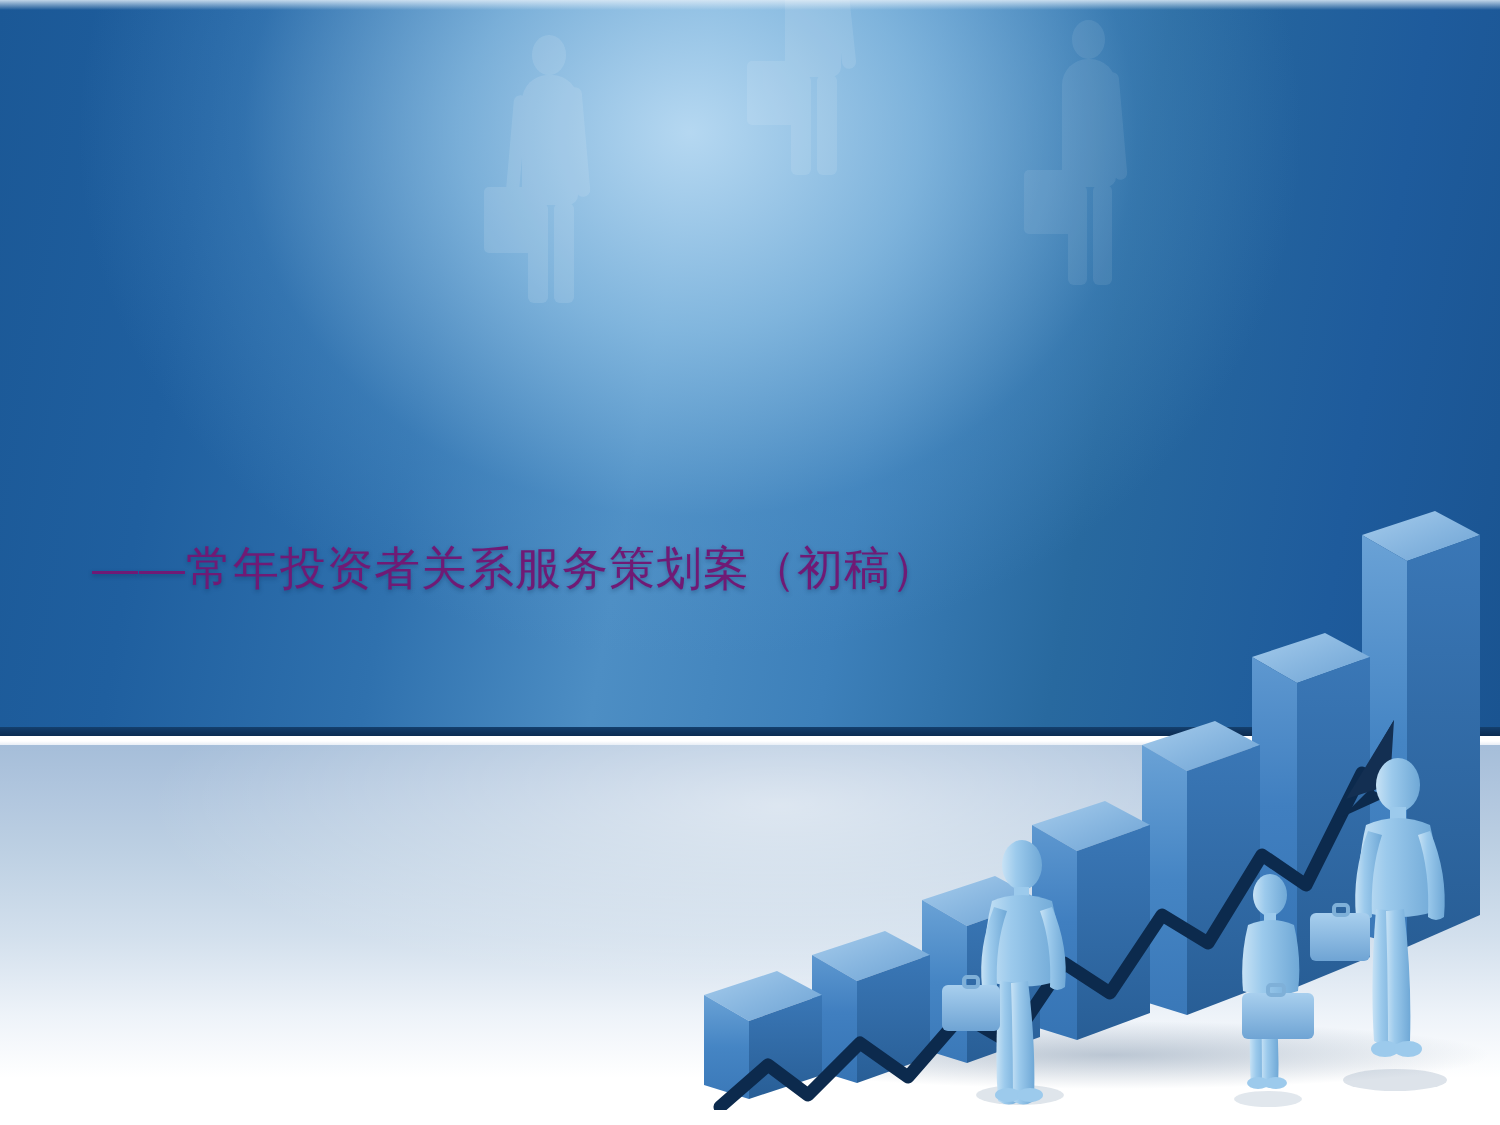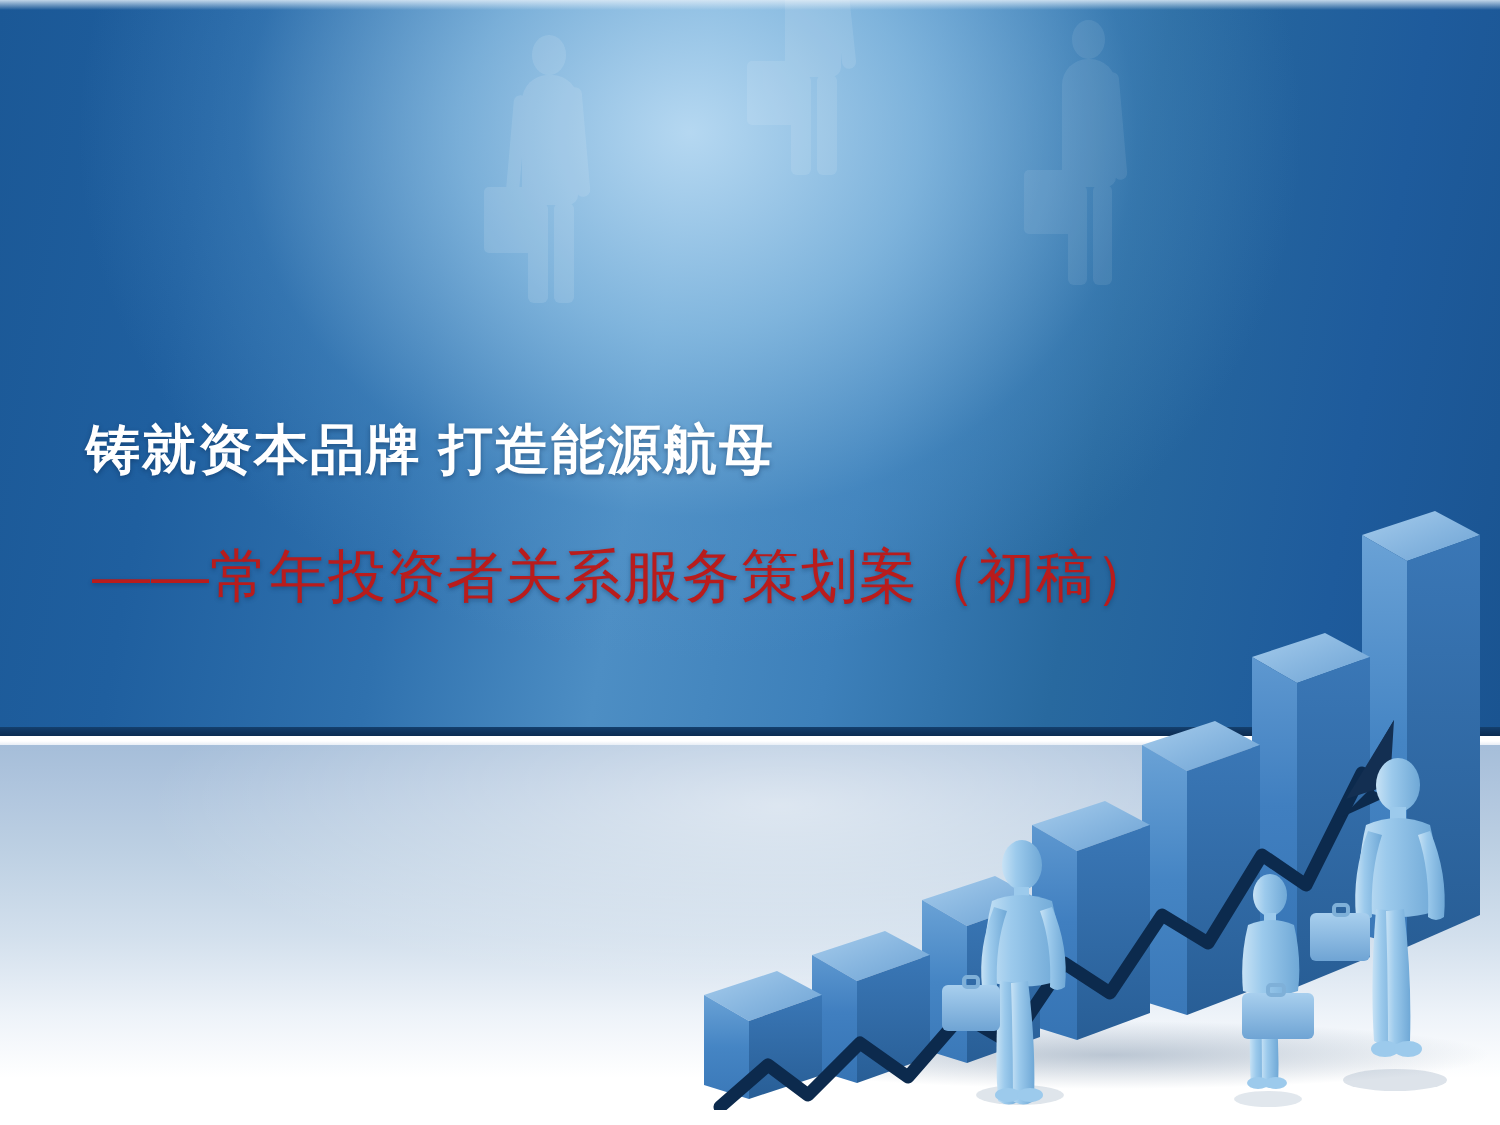--- a/index.html
+++ b/index.html
@@ -73,21 +73,21 @@
 
   
   .title-main{
     position:absolute;left:86px;top:414px;
     font-size:54px;font-weight:bold;color:#ffffff;
     letter-spacing:2px;white-space:nowrap;
     text-shadow:0 2px 5px rgba(8,40,78,.45);
   }
   .title-sub{
     position:absolute;left:92px;top:538px;
-    font-size:58px;font-weight:normal;color:#b91c1c;
+    font-size:46px;font-weight:normal;color:#701a75;
     letter-spacing:1px;white-space:nowrap;
     text-shadow:0 2px 4px rgba(8,40,78,.35);
   }
 
   
   .chart-art{
     position:absolute;left:690px;top:495px;width:810px;height:615px;
   }
   .chart-art svg{display:block;width:810px;height:615px;}
 </style>
@@ -273,16 +273,15 @@
         <ellipse cx="318" cy="600" rx="13" ry="7" fill="#9CCAEC"></ellipse>
         <ellipse cx="340" cy="600" rx="13" ry="7" fill="#9CCAEC"></ellipse>
         <g>
           <rect x="252" y="490" width="58" height="46" rx="6" fill="url(#caseG)"></rect>
           <rect x="274" y="482" width="14" height="10" rx="3" fill="none" stroke="#7FB0D8" stroke-width="4"></rect>
         </g>
       </g>
     </svg>
   </div>
 
-  <div class="title-main">铸就资本品牌  打造能源航母</div>
   <div class="title-sub">——常年投资者关系服务策划案（初稿）</div>
 
 </div>
 
 </body></html>

